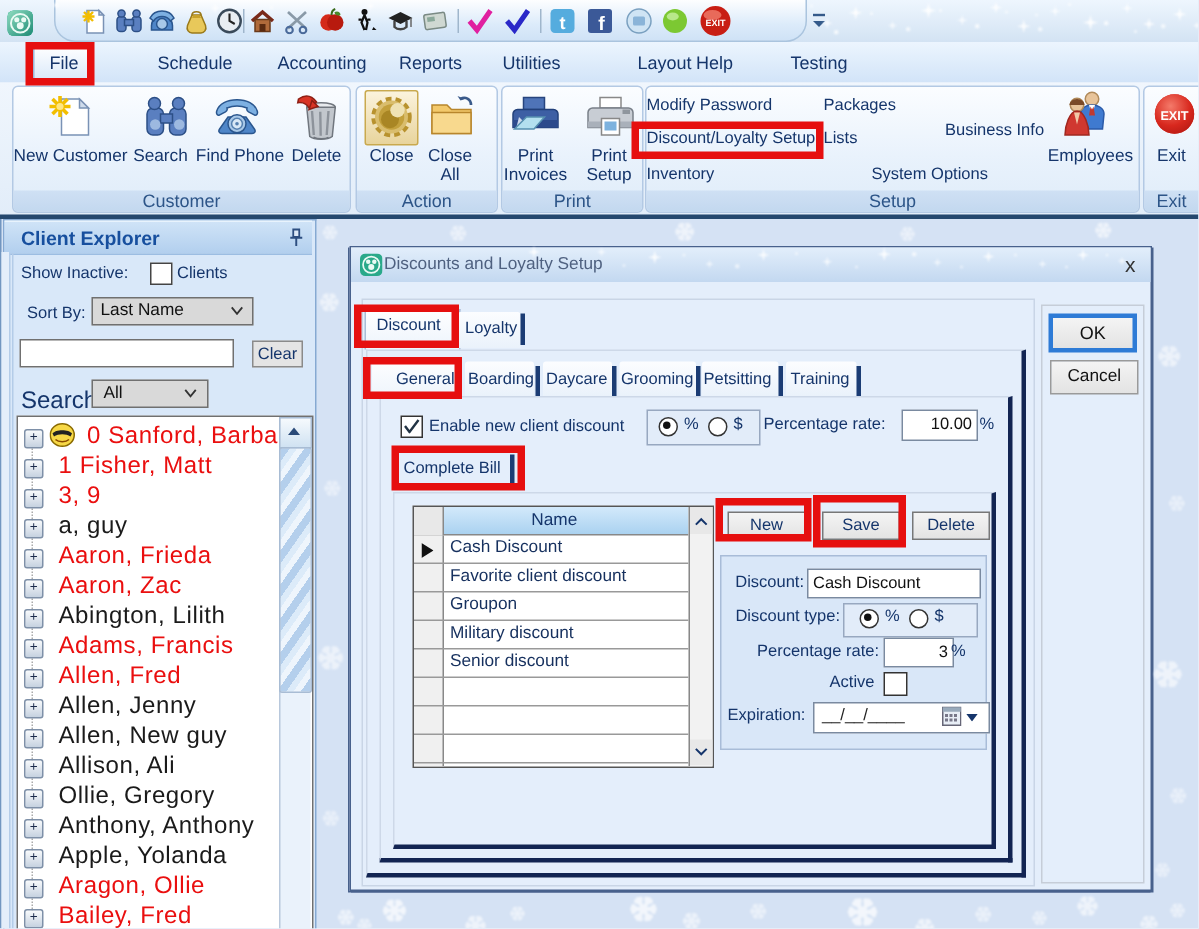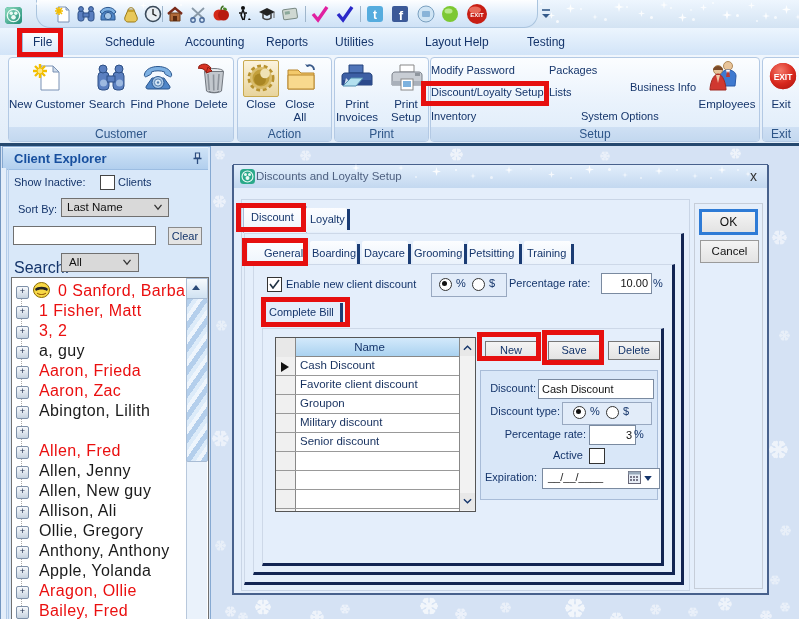--- a/index.html
+++ b/index.html
@@ -579,30 +579,31 @@
     <div class="plusbox" style="left:4px;top:8px;">+</div>
     <svg class="abs" style="left:21px;top:4px;width:17px;height:16px;" viewBox="0 0 17 16">
           <ellipse cx="8.5" cy="8" rx="8" ry="7.5" fill="#f7d846" stroke="#8a6a00"></ellipse>
           <path d="M2 7c2-3 11-3 13 0l-1 2c-3-2-8-2-11 0z" fill="#222"></path>
           <path d="M4 11c2 2 7 2 9 0" stroke="#8a4a00" fill="none"></path>
         </svg>
     <span class="titem tred" style="left:46px;top:4px;">0 Sanford, Barba</span>
     <div class="plusbox" style="left:4px;top:28px;">+</div>
     <span class="titem tred" style="left:27px;top:24px;">1 Fisher, Matt</span>
     <div class="plusbox" style="left:4px;top:48px;">+</div>
-    <span class="titem tred" style="left:27px;top:44px;">3, 2</span>
+    <span class="titem tred" style="left:27px;top:44px;">3, 9</span>
     <div class="plusbox" style="left:4px;top:68px;">+</div>
     <span class="titem tblack" style="left:27px;top:64px;">a, guy</span>
     <div class="plusbox" style="left:4px;top:88px;">+</div>
     <span class="titem tred" style="left:27px;top:84px;">Aaron, Frieda</span>
     <div class="plusbox" style="left:4px;top:108px;">+</div>
     <span class="titem tred" style="left:27px;top:104px;">Aaron, Zac</span>
     <div class="plusbox" style="left:4px;top:128px;">+</div>
     <span class="titem tblack" style="left:27px;top:124px;">Abington, Lilith</span>
     <div class="plusbox" style="left:4px;top:148px;">+</div>
+    <span class="titem tred" style="left:27px;top:144px;">Adams, Francis</span>
     <div class="plusbox" style="left:4px;top:168px;">+</div>
     <span class="titem tred" style="left:27px;top:164px;">Allen, Fred</span>
     <div class="plusbox" style="left:4px;top:188px;">+</div>
     <span class="titem tblack" style="left:27px;top:184px;">Allen, Jenny</span>
     <div class="plusbox" style="left:4px;top:208px;">+</div>
     <span class="titem tblack" style="left:27px;top:204px;">Allen, New guy</span>
     <div class="plusbox" style="left:4px;top:228px;">+</div>
     <span class="titem tblack" style="left:27px;top:224px;">Allison, Ali</span>
     <div class="plusbox" style="left:4px;top:248px;">+</div>
     <span class="titem tblack" style="left:27px;top:244px;">Ollie, Gregory</span>

